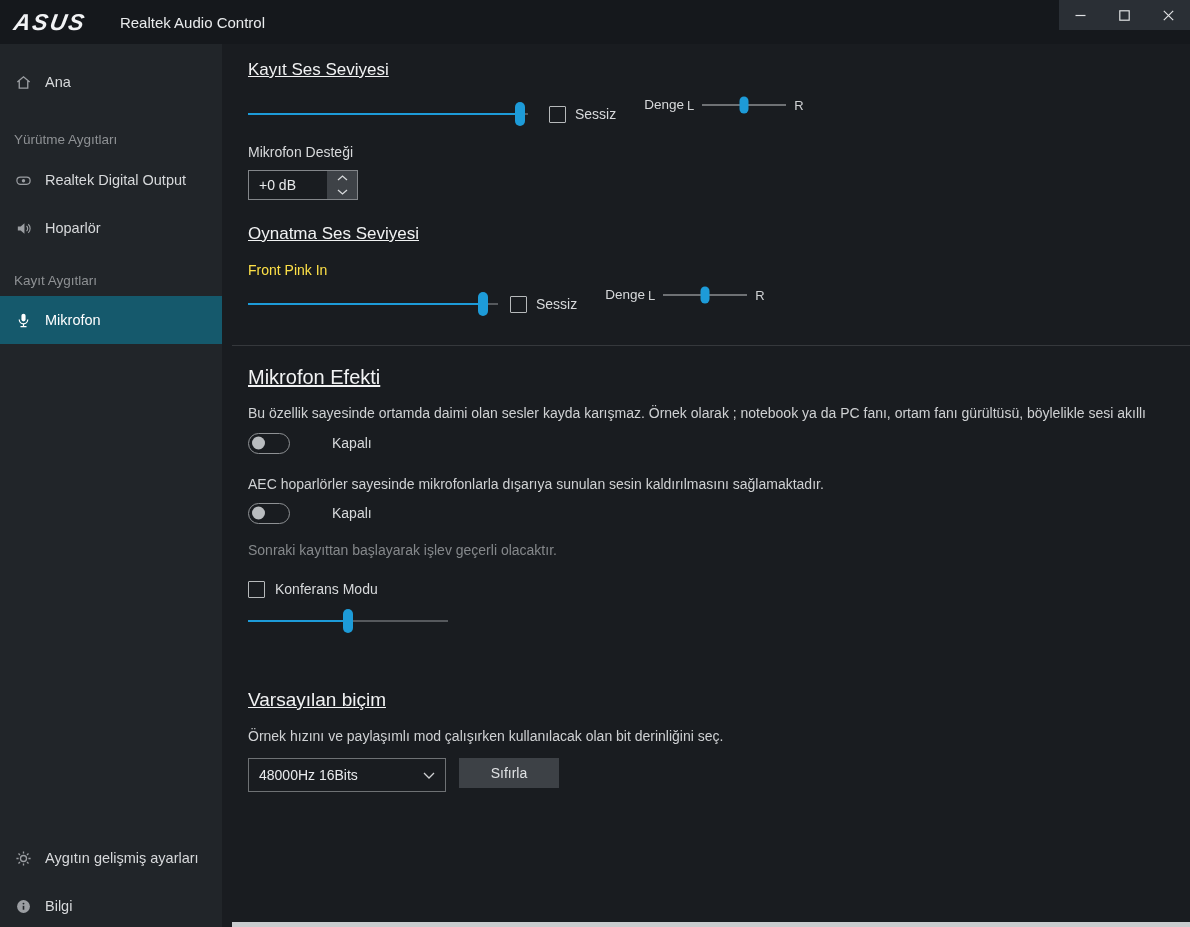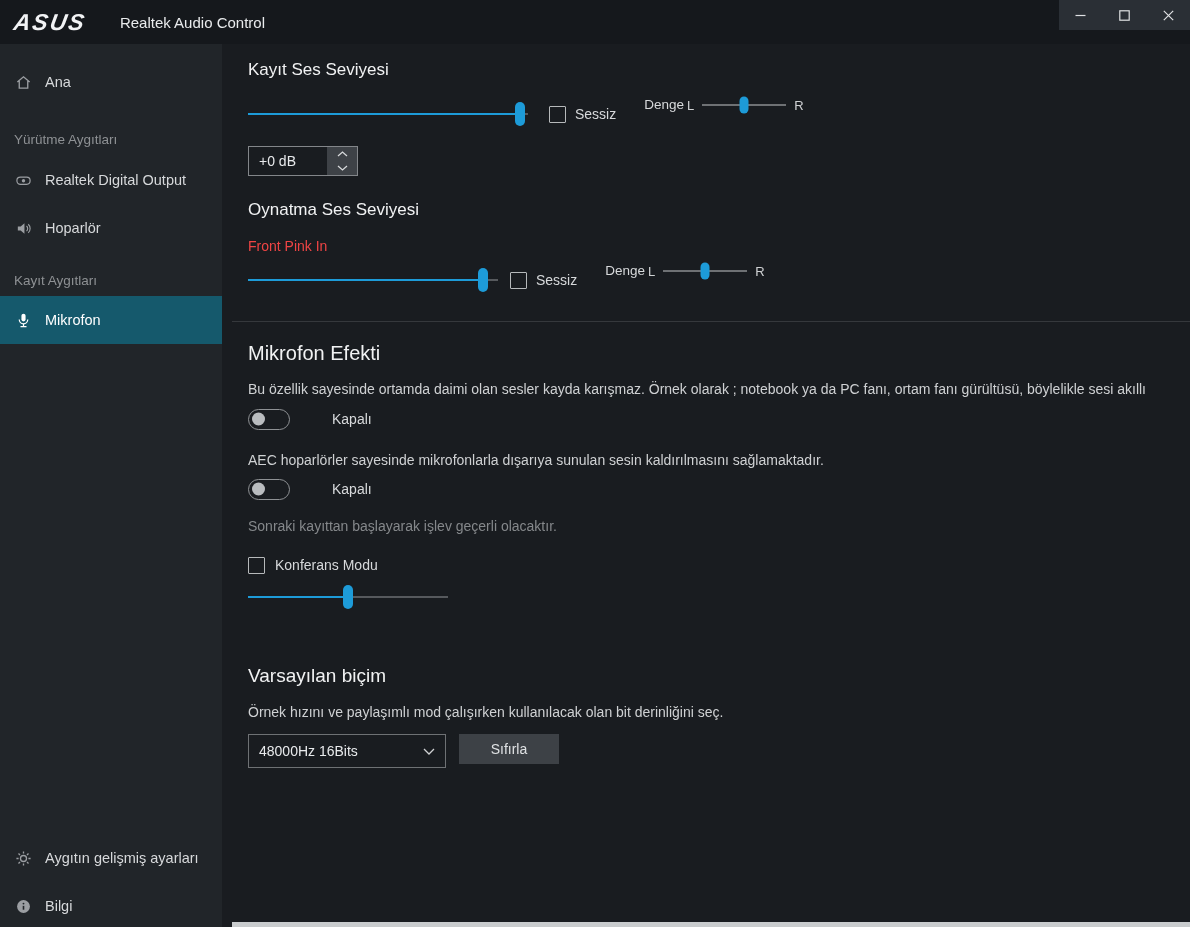--- a/index.html
+++ b/index.html
@@ -25,30 +25,30 @@
             font-size:14.5px;color:#d7d9db;cursor:pointer;}
   .nav-item.first{margin-top:14px;}
   .nav-item .icon{width:18px;height:18px;color:#9b9ea2;display:flex;align-items:center;justify-content:center;flex-shrink:0;}
   .nav-item.selected{background:var(--selected,#15596c);color:#fff;}
   .nav-item.selected .icon{color:#fff;}
   .nav-header{padding-left:14px;font-size:13.5px;color:#8e9194;margin-top:26px;margin-bottom:8px;line-height:16px;}
   .nav-header.second{margin-top:21px;margin-bottom:7px;}
   .sidebar-bottom{position:absolute;bottom:-3px;left:0;right:0;}
 
   
-  h1,h2,h3,h4{margin:0;font-weight:400;color:#f1f2f3;}
+  h1,h2,h3,h4{margin:0;font-weight:400;color:#f1f2f3;text-decoration:underline;}
   h1,h2{font-size:17px;line-height:24px;}
   h2{margin-top:22px;}
   h3{font-size:20px;line-height:28px;margin-top:17px;}
   h4{font-size:19px;line-height:28px;margin-top:53px;}
   .para{font-size:14px;color:#cfd1d3;margin:14px 0 0 0;white-space:nowrap;overflow:hidden;line-height:17px;}
   .para.gap{margin-top:22px;}
   .note{font-size:14px;color:#85888b;margin-top:18px;line-height:17px;}
   .field-label{font-size:14px;color:#d7d9db;margin-top:8px;line-height:16px;}
-  .front-label{font-size:14px;color:#ef4444;margin-top:16px;line-height:16px;}
+  .front-label{font-size:14px;color:#fde047;margin-top:16px;line-height:16px;}
 
   
   .vol-row{display:flex;align-items:center;height:44px;margin-top:10px;}
   .vol-row.second{margin-top:4px;}
   .slider{position:relative;height:24px;cursor:pointer;}
   .slider-main{width:280px;}
   .slider-b{width:250px;}
   .slider-small{width:200px;margin-top:11px;}
   .slider .track{position:absolute;left:0;right:0;top:50%;margin-top:-1px;height:2px;background:#56595d;}
   .slider .fill{position:absolute;left:0;top:50%;margin-top:-1px;height:2px;background:var(--accent,#1d9bd8);width:var(--pct,50%);}
@@ -205,20 +205,21 @@
             <div class="slider" style="--pct: 50%;">
               <span class="track"></span>
 
               <span class="thumb"></span>
             </div>
             <span>R</span>
           </div>
         </div>
       </div>
 
+      <div class="field-label">Mikrofon Desteği</div>
       <div class="spinner">
         <span class="spinner-value">+0 dB</span>
         <span class="spinner-btns">
           <button class="spin-btn">
             <svg width="11" height="6" viewBox="0 0 11 6">
                 <path d="M1 5 L5.5 1 L10 5" fill="none" stroke="currentColor" stroke-width="1.3"></path>
               </svg>
           </button>
           <button class="spin-btn">
             <svg width="11" height="6" viewBox="0 0 11 6">

